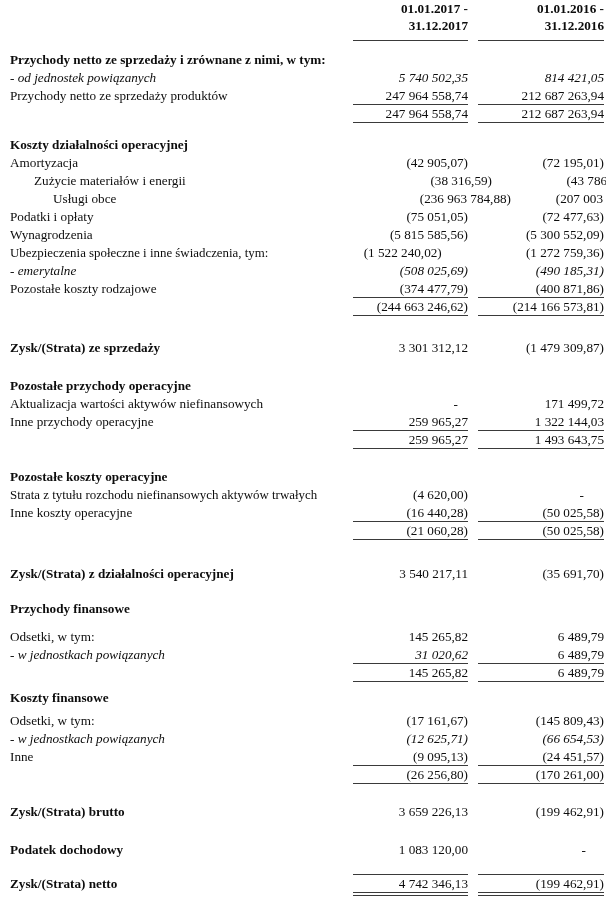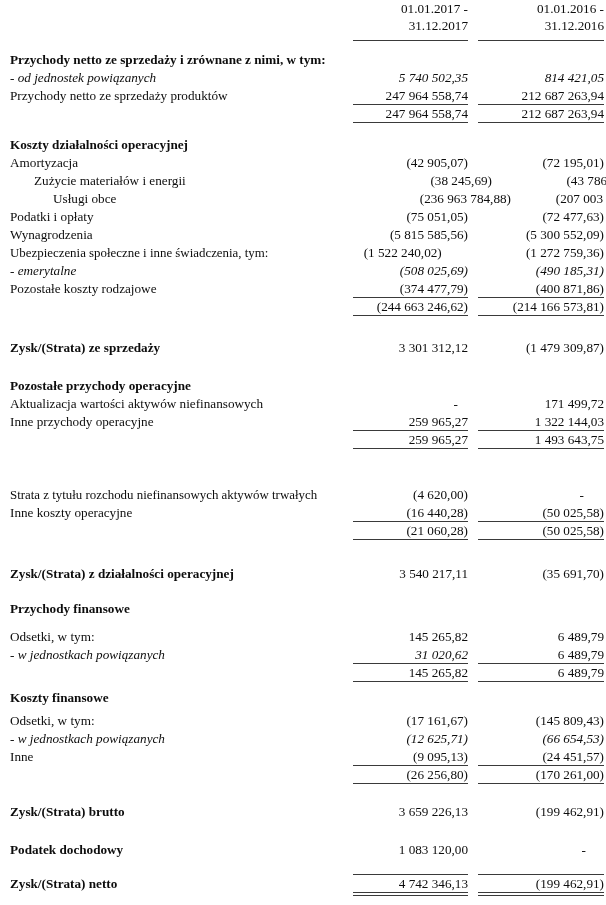--- a/index.html
+++ b/index.html
@@ -52,21 +52,21 @@
   .col.c2 { width: 136px; padding-right: 2px; }
 
   .bold   { font-weight: bold; }
   .ital   { font-style: italic; }
 
   
   .hdr {
     position: absolute;
     top: 0;
     font-size: 13.2px;
-    font-weight: normal;
+    font-weight: bold;
     line-height: 17px;
     text-align: right;
     white-space: nowrap;
   }
 
   
   .rule {
     position: absolute;
     height: 0;
     border-top: 1.6px solid #3a3a3a;
@@ -125,21 +125,21 @@
     <div class="col c1"></div>
     <div class="col c2"></div>
   </div>
   <div class="row" style="top:155px;">
     <div class="lbl">Amortyzacja</div>
     <div class="col c1">(42 905,07)</div>
     <div class="col c2">(72 195,01)</div>
   </div>
   <div class="row" style="top:173px;padding-left:24px;">
     <div class="lbl">Zużycie materiałów i energii</div>
-    <div class="col c1">(38 245,69)</div>
+    <div class="col c1">(38 316,59)</div>
     <div class="col c2">(43 786,99)</div>
   </div>
   <div class="row" style="top:191px;padding-left:43px;">
     <div class="lbl">Usługi obce</div>
     <div class="col c1">(236 963 784,88)</div>
     <div class="col c2">(207 003 930,87)</div>
   </div>
   <div class="row" style="top:209px;">
     <div class="lbl">Podatki i opłaty</div>
     <div class="col c1">(75 051,05)</div>
@@ -199,20 +199,25 @@
   <div class="rule thin" style="left:353px; width:115px; top:430px;"></div>
   <div class="rule thin" style="left:478px; width:126px; top:430px;"></div>
   <div class="row" style="top:432px;">
     <div class="lbl"></div>
     <div class="col c1">259 965,27</div>
     <div class="col c2">1 493 643,75</div>
   </div>
   <div class="rule" style="left:353px; width:115px; top:448px;"></div>
   <div class="rule" style="left:478px; width:126px; top:448px;"></div>
 
+  <div class="row" style="top:469px;">
+    <div class="lbl bold">Pozostałe koszty operacyjne</div>
+    <div class="col c1"></div>
+    <div class="col c2"></div>
+  </div>
   <div class="row" style="top:487px;">
     <div class="lbl tight">Strata z tytułu rozchodu niefinansowych aktywów trwałych</div>
     <div class="col c1">(4 620,00)</div>
     <div class="col c2" style="padding-right:22px;">-</div>
   </div>
   <div class="row" style="top:505px;">
     <div class="lbl">Inne koszty operacyjne</div>
     <div class="col c1">(16 440,28)</div>
     <div class="col c2">(50 025,58)</div>
   </div>

